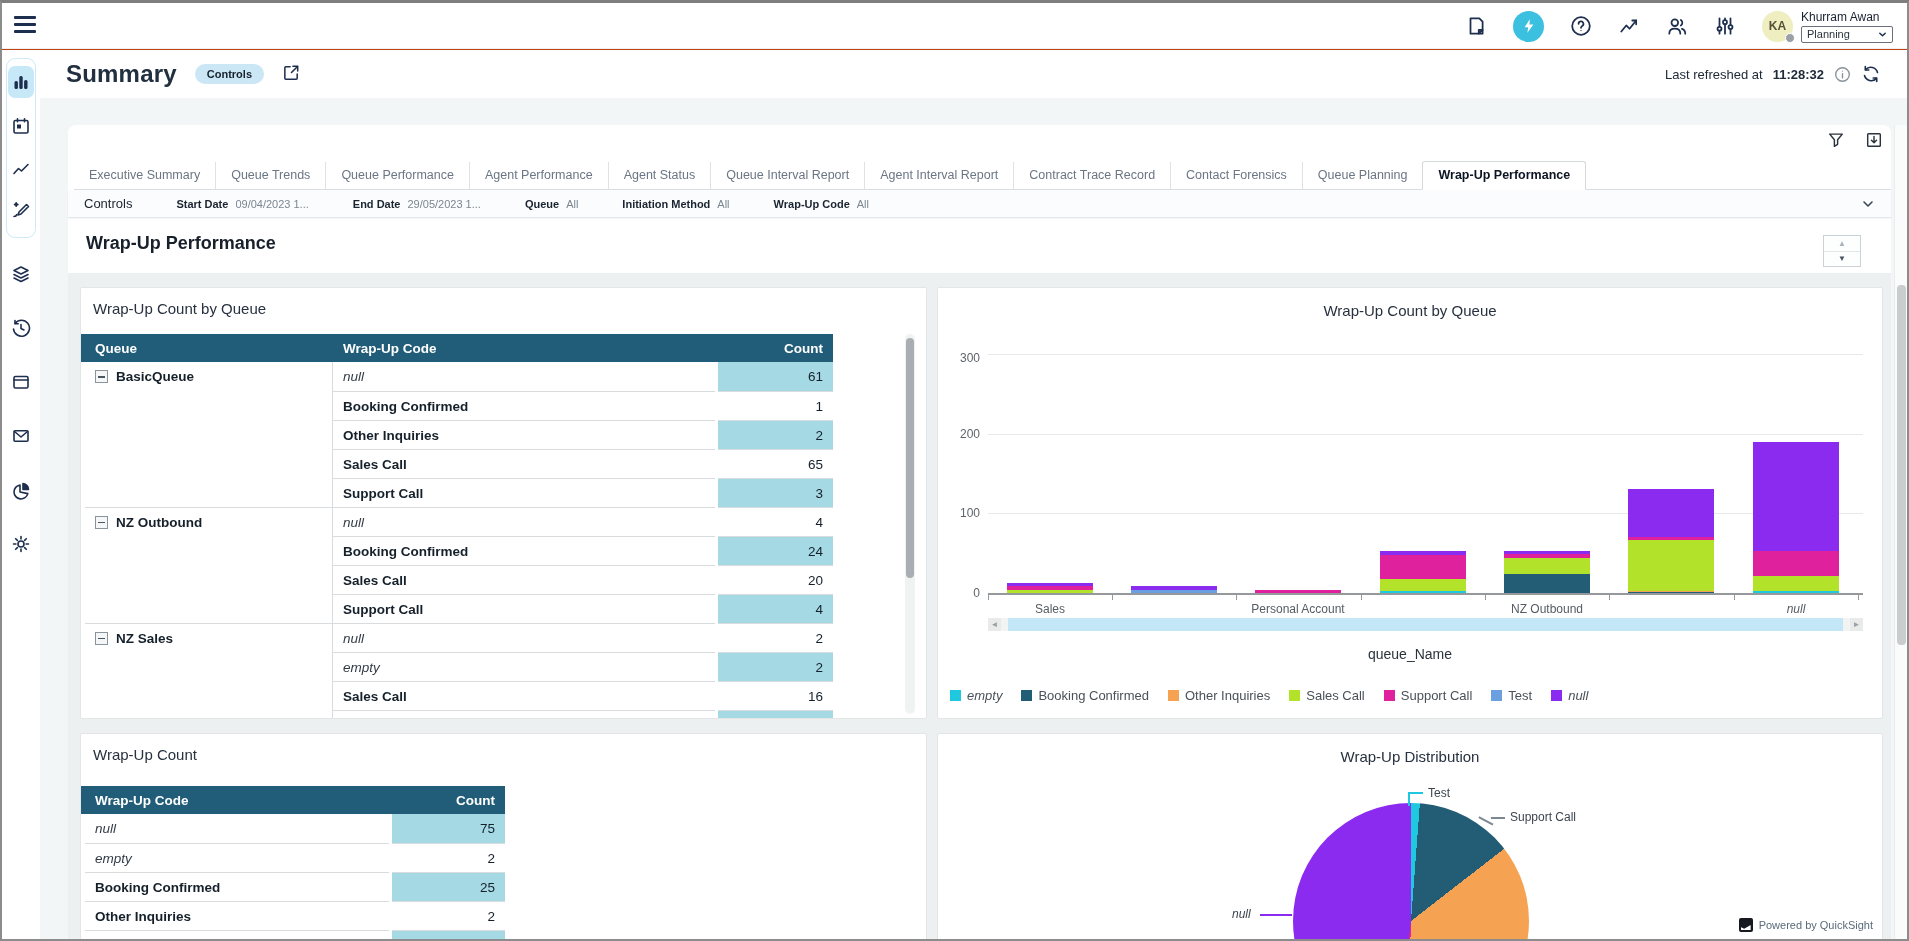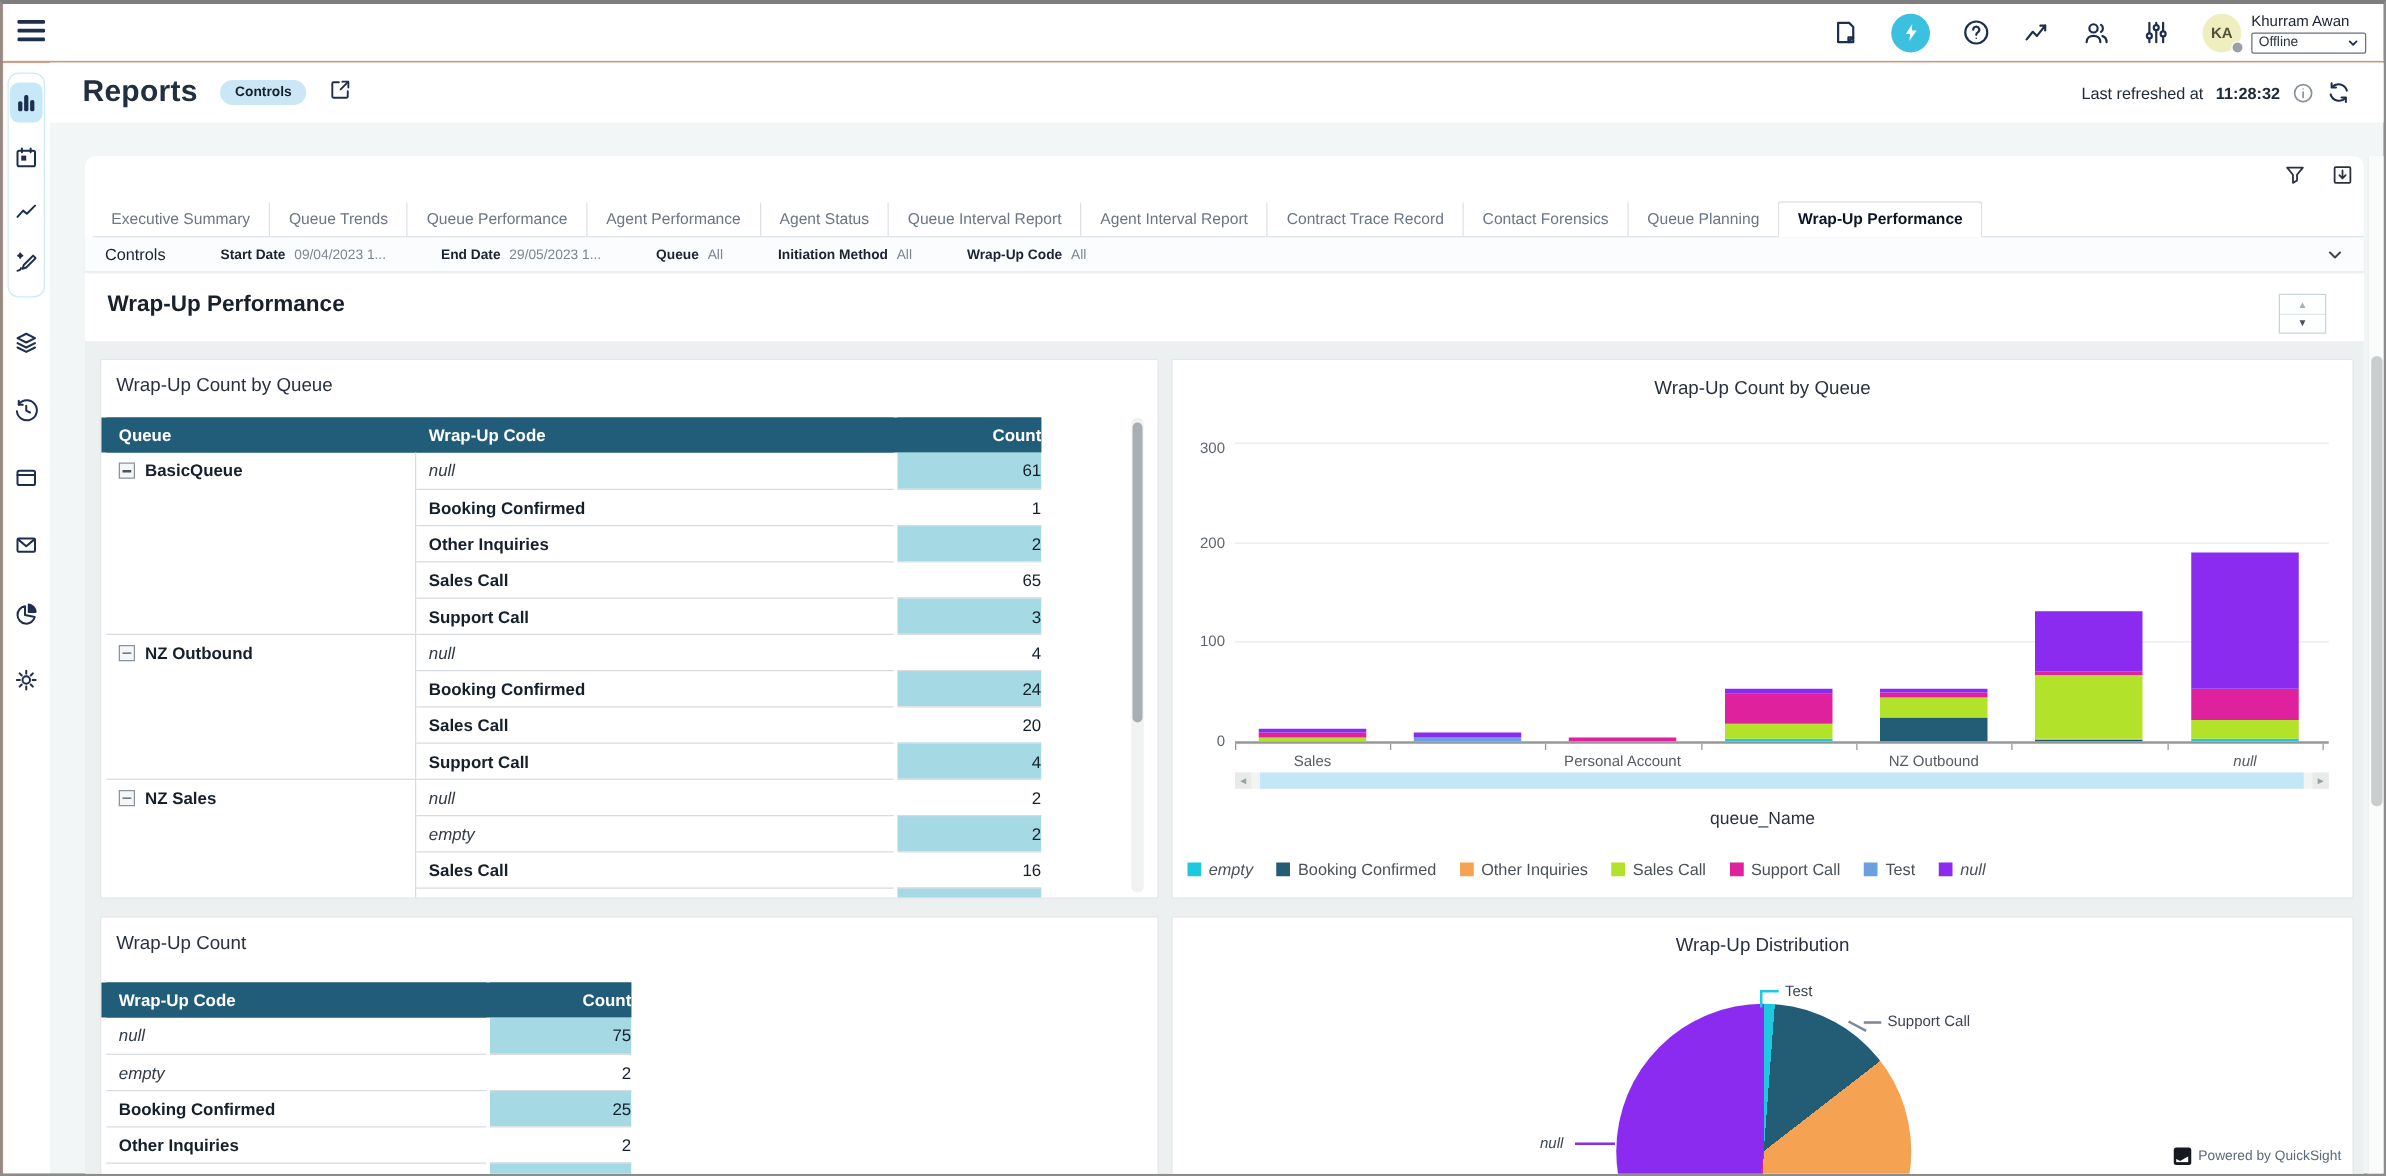--- a/index.html
+++ b/index.html
@@ -80,21 +80,21 @@
   #card-table2 { left:12px;  top:460px; width:847px; height:340px; }
   #card-pie    { left:869px; top:460px; width:946px; height:340px; }
   .card-title-left { position:absolute; left:12px; top:12px; font-size:15px; color:#27313f; }
   .card-title-center { position:absolute; left:0; right:0; top:14px; text-align:center; font-size:15px; color:#27313f; }
 
   
   .ptable { position:absolute; font-size:13.5px; color:#15202b; }
   .pt-header { position:absolute; top:0; height:28px; background:#215d79; color:#fff; font-weight:bold;
                display:flex; align-items:center; }
   .pt-cell { position:absolute; display:flex; align-items:center; overflow:hidden; }
-  .pt-count { justify-content:flex-end; }
+  .pt-count { justify-content:flex-end; padding-right:10px; }
   .italic { font-style:italic; color:#333c46; }
   .bold { font-weight:bold; }
   .alt-blue { background:#a5d9e4; }
   .expander { width:13px; height:13px; border:1px solid #8a949c; background:#f4f6f7; margin-right:8px;
               position:relative; flex:none; cursor:pointer; }
   .expander::after { content:""; position:absolute; left:2px; right:2px; top:5px; height:1.5px; background:#4a555e; }
   .vscroll { position:absolute; width:10px; background:#f1f3f3; border-radius:5px; }
   .vscroll .thumb { position:absolute; left:1px; width:8px; background:#a9aeb3; border-radius:4px; cursor:pointer; }
 
   
@@ -185,21 +185,21 @@
           </svg>
       </div>
       <div class="userblock">
         <div class="avatar">
           <span>KA</span>
           <span class="status-dot"></span>
         </div>
         <div class="user-meta">
           <span class="user-name">Khurram Awan</span>
           <div class="status-select">
-            <span>Offline</span>
+            <span>Planning</span>
             <svg class="ic" width="9" height="9" viewBox="0 0 10 10">
                 <polyline points="2,3.5 5,6.5 8,3.5"></polyline>
               </svg>
           </div>
         </div>
       </div>
     </div>
   </div>
 
   <div class="sidebar">
@@ -268,21 +268,21 @@
       <svg class="ic" width="20" height="20" viewBox="0 0 20 20">
           <circle cx="10" cy="10" r="3"></circle>
           <path d="M10 2.5v2.4M10 15.1v2.4M2.5 10h2.4M15.1 10h2.4M4.7 4.7l1.7 1.7M13.6 13.6l1.7 1.7M15.3 4.7l-1.7 1.7M6.4 13.6l-1.7 1.7"></path>
         </svg>
     </div>
   </div>
 
   <div class="content">
 
     <div class="reports-row">
-      <span class="reports-title">Reports</span>
+      <span class="reports-title">Summary</span>
       <span class="badge">Controls</span>
       <span class="openlink">
         <svg class="ic" width="19" height="19" viewBox="0 0 20 20">
             <path d="M16 11.5V16a1 1 0 0 1-1 1H4a1 1 0 0 1-1-1V5a1 1 0 0 1 1-1h4.5"></path>
             <path d="M11.5 3.5H16.5V8.5"></path>
             <path d="M16.3 3.7L10 10"></path>
           </svg>
       </span>
       <div class="refresh-area">
         <span>Last refreshed at</span>

